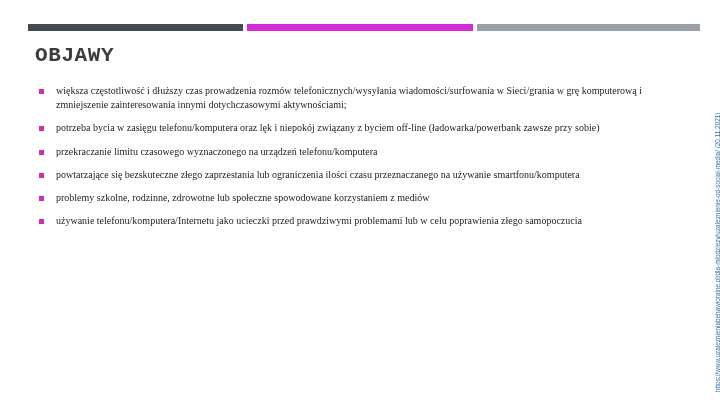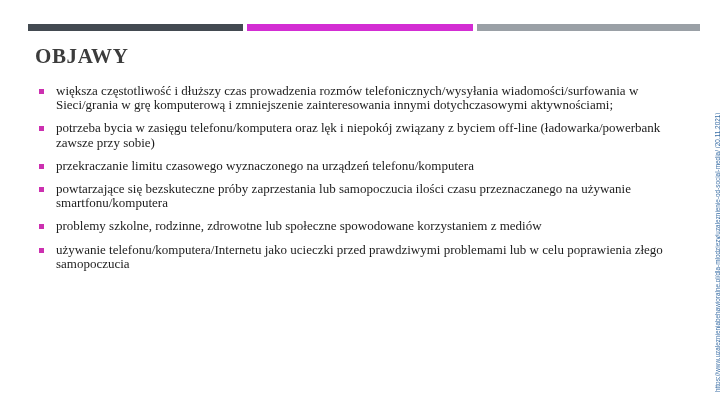--- a/index.html
+++ b/index.html
@@ -40,39 +40,39 @@
 
   
   .title {
     position: absolute;
     left: 35px;
     top: 44px;
     font-size: 21px;
     font-weight: bold;
     letter-spacing: 0.6px;
     color: #3c3c3c;
-    font-family: Liberation Serif, serif;
+    font-family: Liberation Mono, monospace;
   }
 
   
   .bullets {
     position: absolute;
     left: 36px;
     top: 84px;
     width: 640px;
     margin: 0;
     padding: 0;
     list-style: none;
   }
   .bullet {
     position: relative;
     padding-left: 20px;
     margin-bottom: 9px;
     color: #1c1c1c;
-    font-size: 13px;
+    font-size: 10px;
     line-height: 14.2px;
     font-family: "Liberation Serif", serif;
   }
   .bullet:last-child { margin-bottom: 11px; }
   .bullet-marker {
     position: absolute;
     left: 3px;
     top: 5px;
     width: 5px;
     height: 5px;
@@ -128,21 +128,21 @@
     <li class="bullet">
       <span class="bullet-marker"></span>
       <span class="bullet-text">potrzeba bycia w zasięgu telefonu/komputera oraz lęk i niepokój związany z byciem off-line (ładowarka/powerbank zawsze przy sobie)</span>
     </li>
     <li class="bullet">
       <span class="bullet-marker"></span>
       <span class="bullet-text">przekraczanie limitu czasowego wyznaczonego na urządzeń telefonu/komputera</span>
     </li>
     <li class="bullet">
       <span class="bullet-marker"></span>
-      <span class="bullet-text">powtarzające się bezskuteczne próby zaprzestania lub samopoczucia ilości czasu przeznaczanego na używanie smartfonu/komputera</span>
+      <span class="bullet-text">powtarzające się bezskuteczne złego zaprzestania lub ograniczenia ilości czasu przeznaczanego na używanie smartfonu/komputera</span>
     </li>
     <li class="bullet">
       <span class="bullet-marker"></span>
       <span class="bullet-text">problemy szkolne, rodzinne, zdrowotne lub społeczne spowodowane korzystaniem z mediów</span>
     </li>
     <li class="bullet">
       <span class="bullet-marker"></span>
       <span class="bullet-text">używanie telefonu/komputera/Internetu jako ucieczki przed prawdziwymi problemami lub w celu poprawienia złego samopoczucia</span>
     </li>
   </ul>

